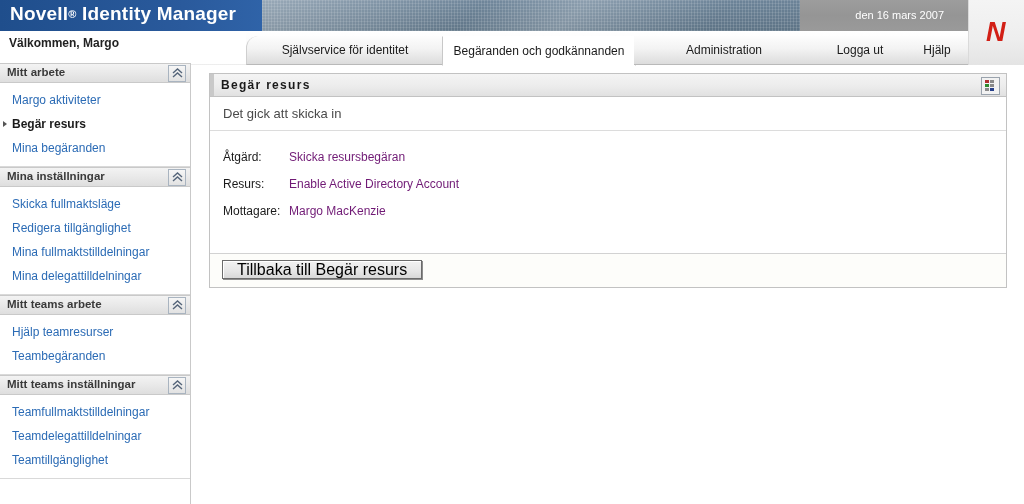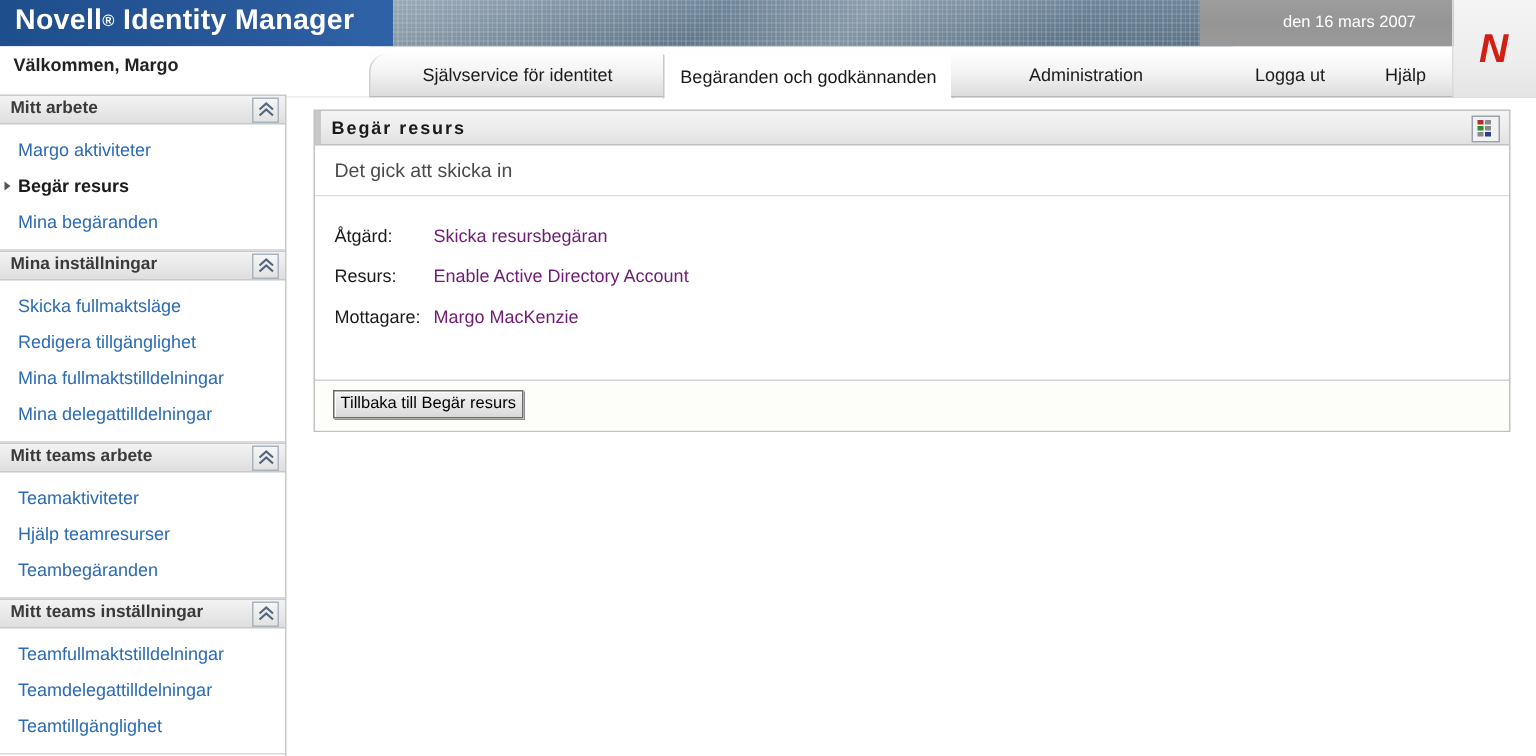--- a/index.html
+++ b/index.html
@@ -305,23 +305,23 @@
   .panel-footer {
     border-top: 1px solid #d2d2d2;
     background: #fdfdfa;
     height: 33px;
     position: relative;
   }
   .back-button {
     position: absolute;
     left: 12px; top: 6px;
     height: 19px;
-    padding: 0 4px;
+    padding: 0 14px;
     font-family: "Liberation Sans", sans-serif;
-    font-size: 11px;
+    font-size: 16px;
     color: #000000;
     background: linear-gradient(to bottom, #f2f2f2 0%, #e6e6e6 60%, #d8d8d8 100%);
     border: 1px solid #6b6b6b;
     box-shadow: inset 1px 1px 0 #ffffff, 1px 1px 0 #8d8d8d;
     cursor: pointer;
     white-space: nowrap;
     line-height: 17px;
   }
 </style>
 </head>
@@ -403,21 +403,20 @@
       <div class="side-header">
         <span class="side-header-label">Mitt teams arbete</span>
         <span class="collapse-btn">
           <svg width="11" height="10" viewBox="0 0 11 10">
               <path d="M1 5 L5.5 1 L10 5" fill="none" stroke="#55657a" stroke-width="1.4"></path>
               <path d="M1 9 L5.5 5 L10 9" fill="none" stroke="#55657a" stroke-width="1.4"></path>
             </svg>
         </span>
       </div>
       <div class="side-items">
-        <div class="side-item">Teamaktiviteter</div>
         <div class="side-item">Hjälp teamresurser</div>
         <div class="side-item">Teambegäranden</div>
       </div>
     </div>
 
     <div class="side-section">
       <div class="side-header">
         <span class="side-header-label">Mitt teams inställningar</span>
         <span class="collapse-btn">
           <svg width="11" height="10" viewBox="0 0 11 10">

